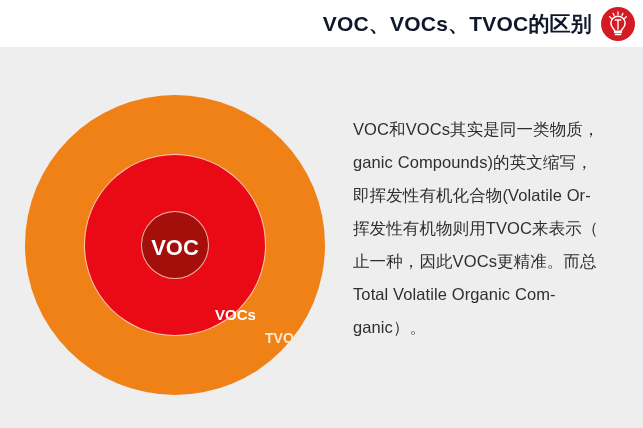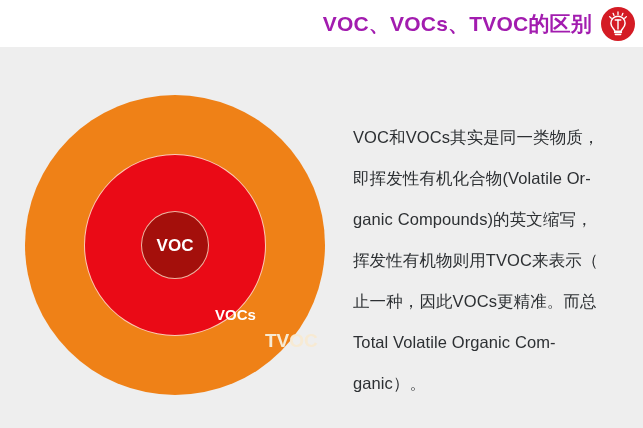--- a/index.html
+++ b/index.html
@@ -34,21 +34,21 @@
     right: 8px;
     top: 0;
     height: 47px;
     display: flex;
     align-items: center;
     gap: 9px;
   }
   #page-title {
     font-size: 21px;
     font-weight: bold;
-    color: #a21caf;
+    color: #0f172a;
     letter-spacing: 0.2px;
     white-space: nowrap;
     line-height: 1;
     padding-bottom: 1px;
   }
   #bulb-badge {
     width: 34px;
     height: 34px;
     border-radius: 50%;
     background: #d41b24;
@@ -111,51 +111,50 @@
     position: absolute;
     font-weight: bold;
     white-space: nowrap;
     line-height: 1;
   }
   #label-voc {
     left: 123px;
     top: 142px;
     width: 54px;
     text-align: center;
-    font-size: 17px;
+    font-size: 22px;
     color: #ffffff;
   }
   #label-vocs {
     left: 190px;
     top: 212px;
     font-size: 15px;
     color: #ffffff;
   }
   #label-tvoc {
     left: 240px;
     top: 236px;
-    font-size: 19px;
+    font-size: 14px;
     color: #f7ead3;
   }
 
   
   #description {
     position: absolute;
     left: 353px;
     top: 66px;
     width: 288px;
     font-size: 16.5px;
     line-height: 33px;
     color: #2d3033;
     letter-spacing: 0.1px;
   }
   #description .line {
     white-space: nowrap;
     height: 33px;
-    margin-top: 8px;
   }
 </style>
 </head>
 <body>
 
 <div id="page">
 
   <div id="header">
     <div id="header-inner">
       <div id="page-title">VOC、VOCs、TVOC的区别</div>
@@ -184,22 +183,22 @@
       <div class="ring" id="ring-tvoc"></div>
       <div class="ring" id="ring-vocs"></div>
       <div class="ring" id="ring-voc"></div>
       <div class="venn-label" id="label-voc">VOC</div>
       <div class="venn-label" id="label-vocs">VOCs</div>
       <div class="venn-label" id="label-tvoc">TVOC</div>
     </div>
 
     <div id="description">
       <div class="line">VOC和VOCs其实是同一类物质，</div>
+      <div class="line">ganic Compounds)的英文缩写，</div>
       <div class="line">即挥发性有机化合物(Volatile Or-</div>
-      <div class="line">ganic Compounds)的英文缩写，</div>
       <div class="line">挥发性有机物则用TVOC来表示（</div>
       <div class="line">止一种，因此VOCs更精准。而总</div>
       <div class="line">Total Volatile Organic Com-</div>
       <div class="line">ganic）。</div>
     </div>
 
   </div>
 </div>
 
 </body></html>

